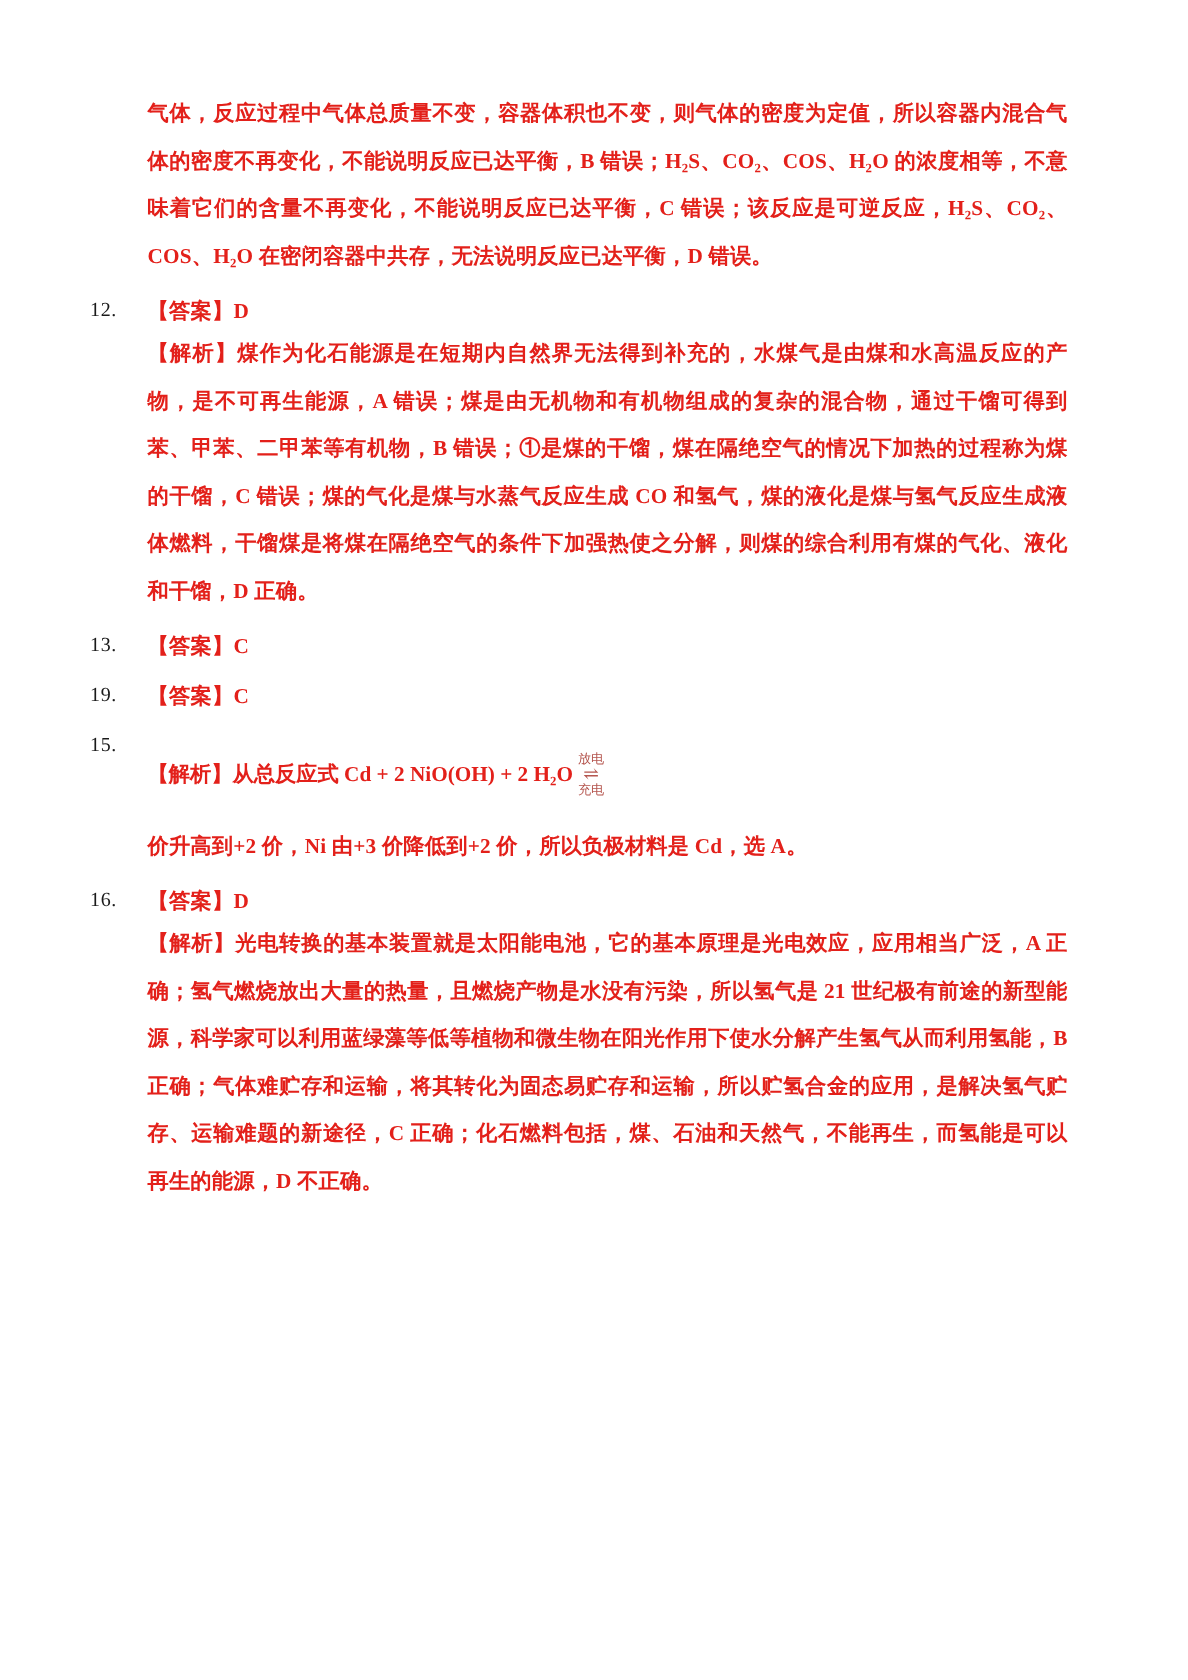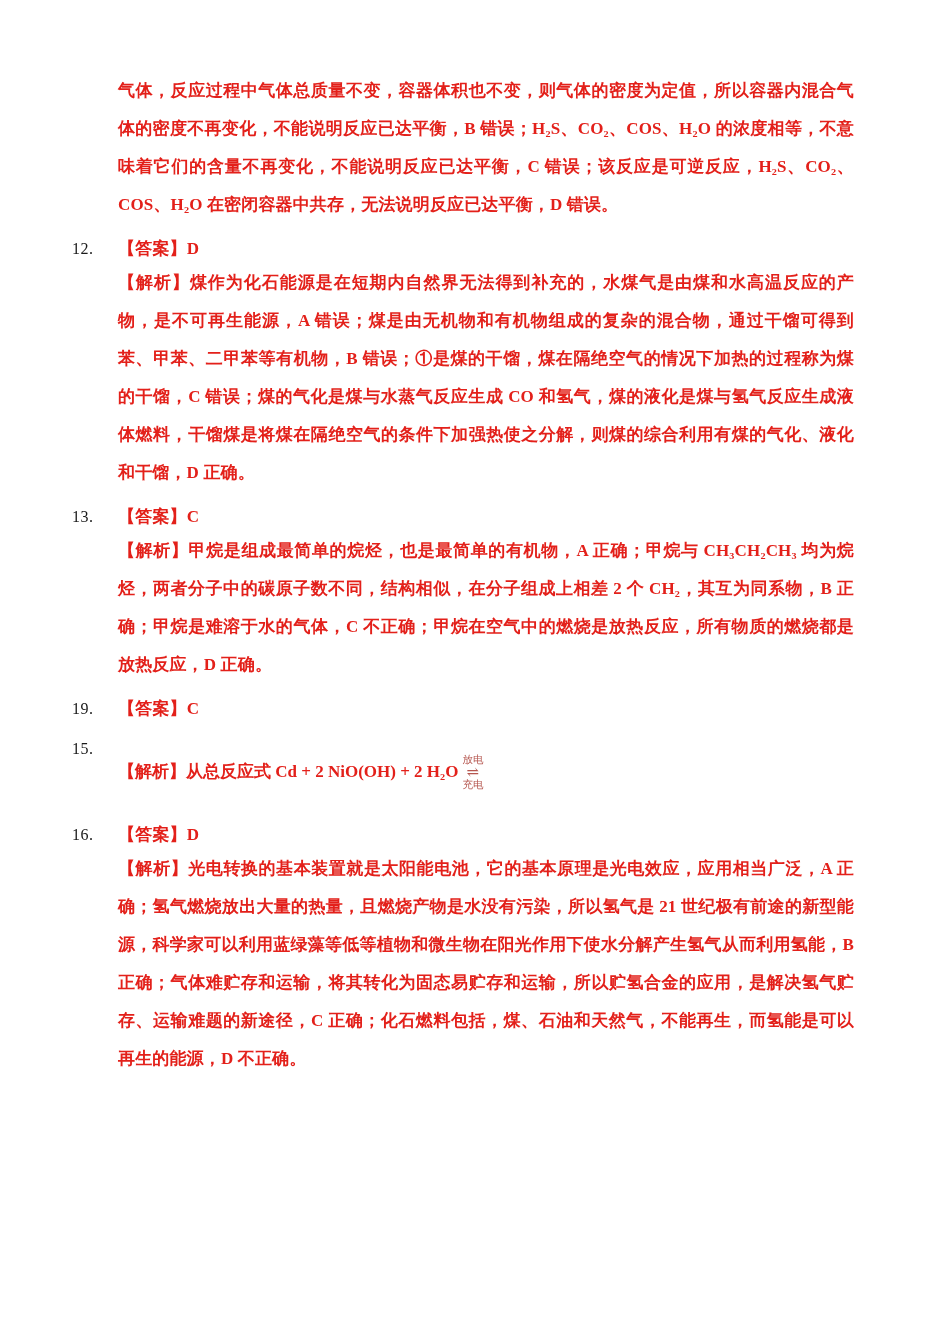--- a/index.html
+++ b/index.html
@@ -139,43 +139,41 @@
       </div>
     </div>
 
     <div class="spacer-sm"></div>
 
     <div class="qblock">
       <div class="qnum">13.</div>
       <div class="ansline">
         <span class="bracket">【答案】</span><span>C</span>
       </div>
-      <div class="para">
-        <span class="bracket">【解析】</span><span>甲烷是组成最简单的烷烃，也是最简单的有机物，A 正确；甲烷与 CH₃CH₂CH₃ 均为烷烃，两者分子中的碳原子数不同，结构相似，在分子组成上相差 2 个 CH₂，其互为同系物，B 正确；甲烷是难溶于水的气体，C 不正确；甲烷在空气中的燃烧是放热反应，所有物质的燃烧都是放热反应，D 正确。</span>
-      </div>
     </div>
 
     <div class="spacer-sm"></div>
 
     <div class="qblock">
       <div class="qnum">19.</div>
       <div class="ansline">
         <span class="bracket">【答案】</span><span>C</span>
       </div>
     </div>
 
     <div class="spacer-sm"></div>
 
     <div class="qblock">
       <div class="qnum">15.</div>
       <div class="spacer-md"></div>
       <div class="eqline">
         <span class="bracket">【解析】</span><span>从总反应式 Cd + 2 NiO(OH) + 2 H₂O</span><span class="eqn-arrow"><span class="lbl">放电</span><span class="arrow-glyph">⇌</span><span class="lbl">充电</span></span>
       </div>
       <div class="spacer-md"></div>
+      <div class="para">价升高到+2 价，Ni 由+3 价降低到+2 价，所以负极材料是 Cd，选 A。</div>
     </div>
 
     <div class="spacer-sm"></div>
 
     <div class="qblock">
       <div class="qnum">16.</div>
       <div class="ansline">
         <span class="bracket">【答案】</span><span>D</span>
       </div>
       <div class="para">

